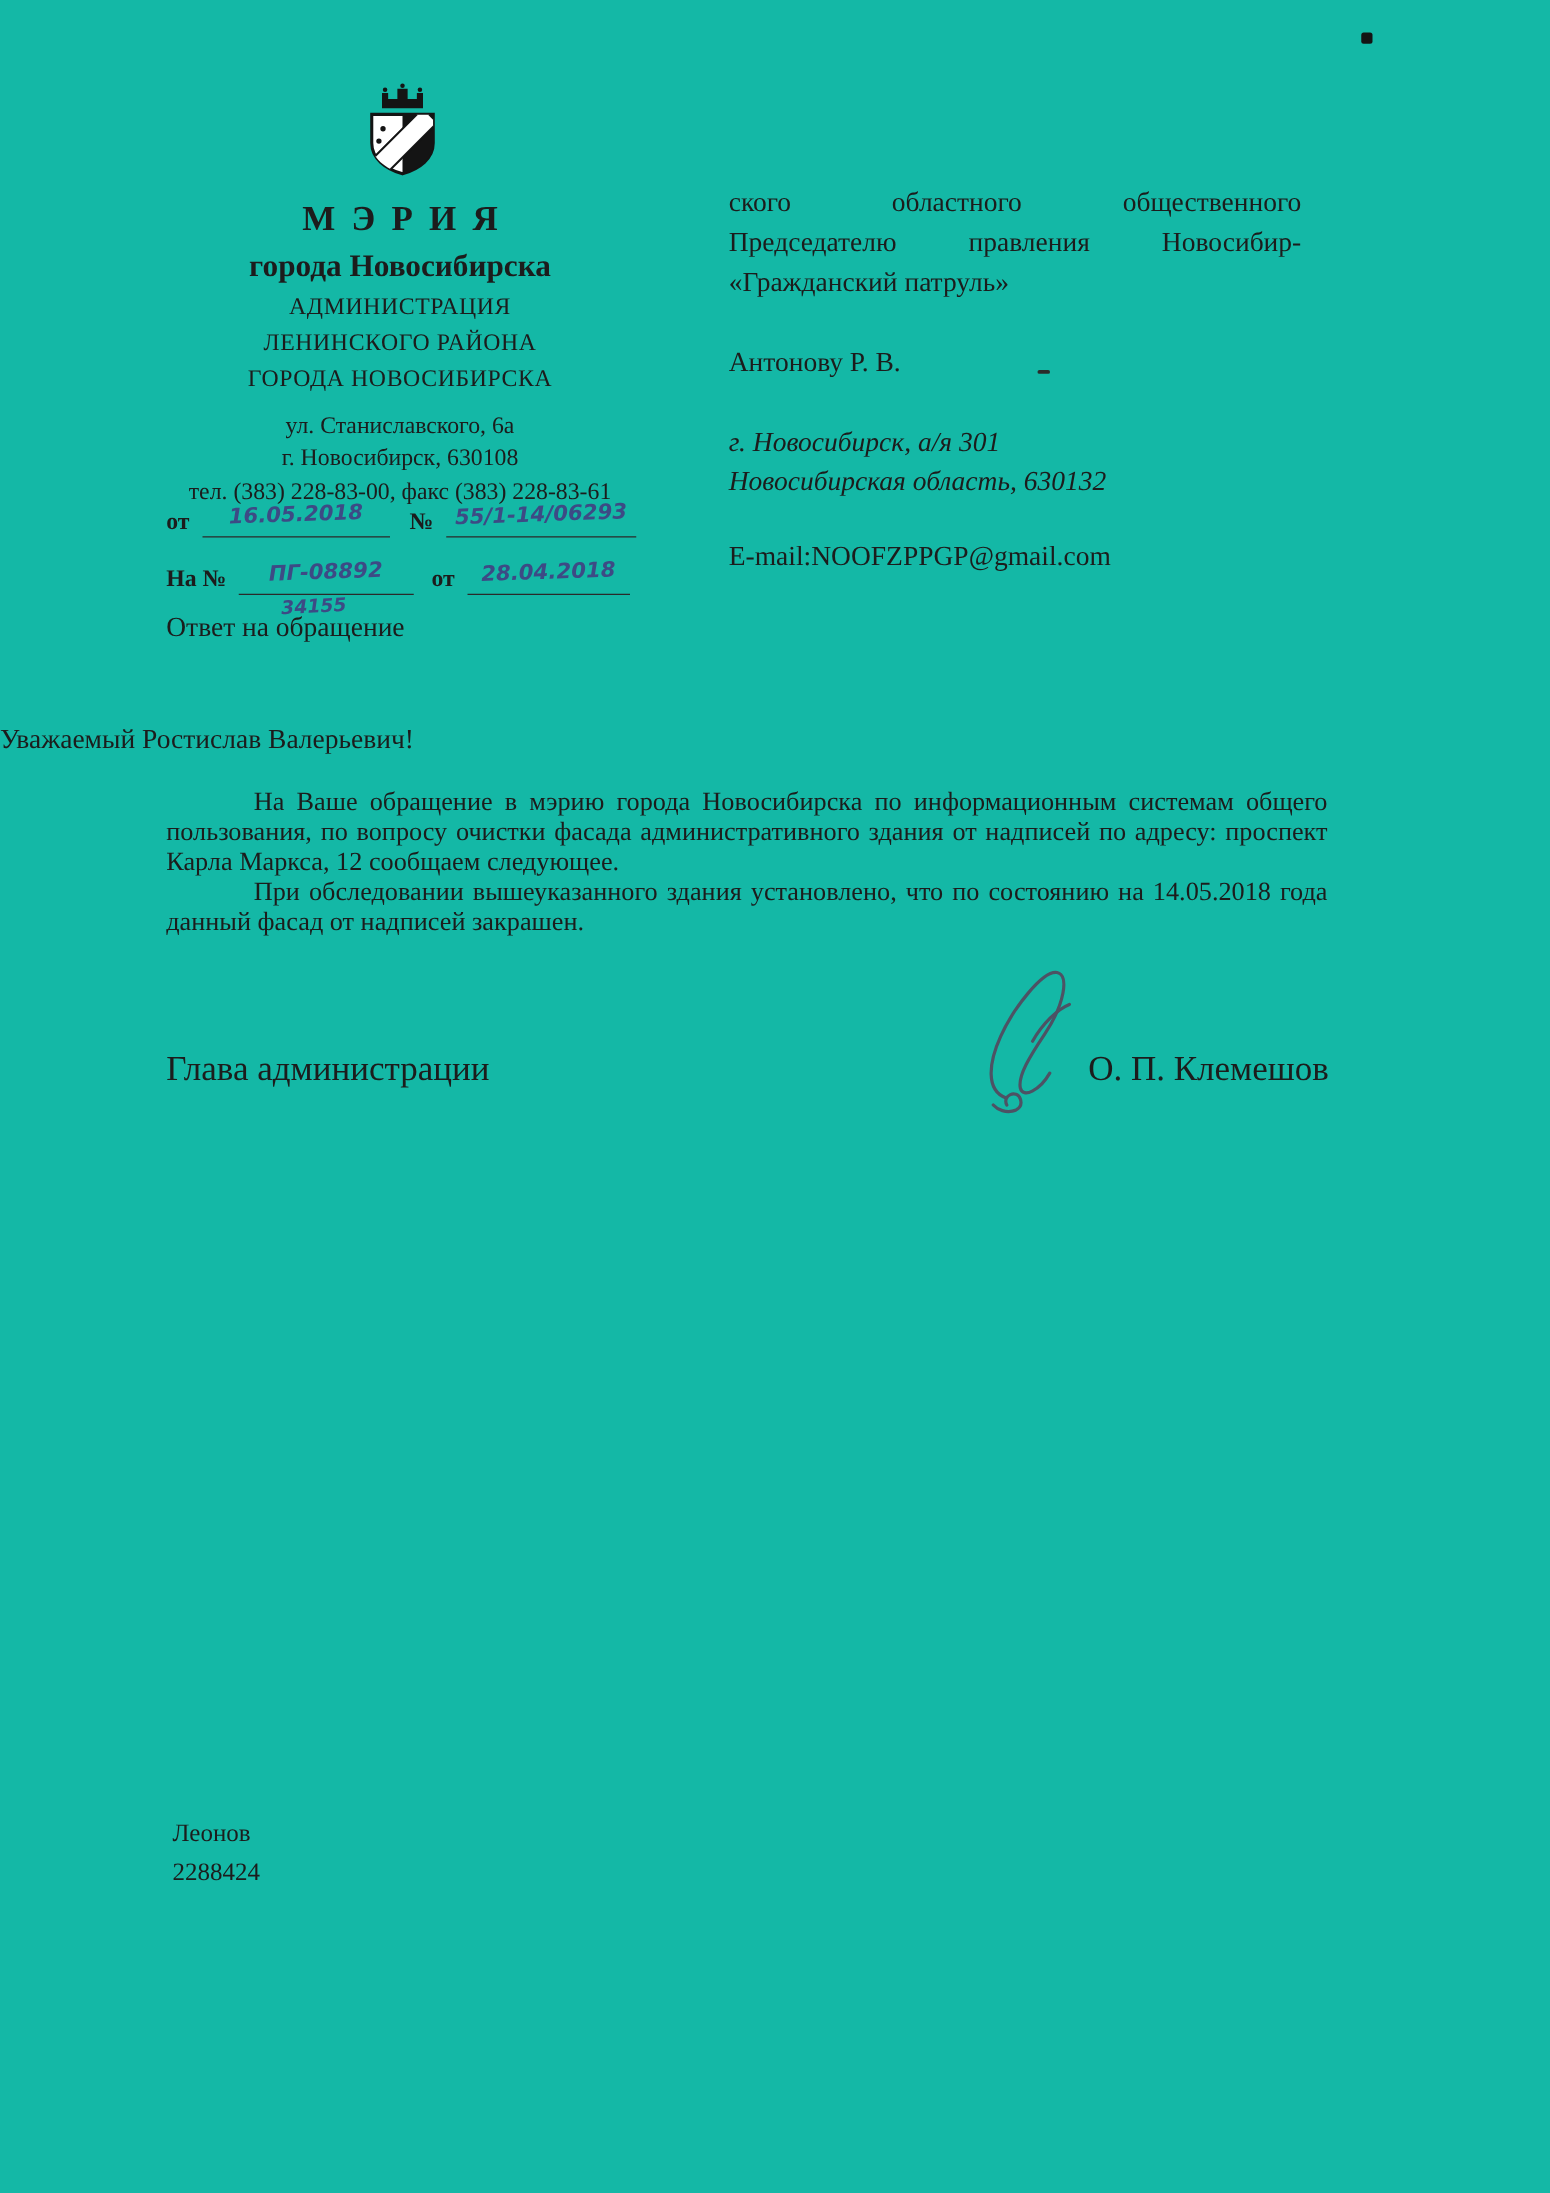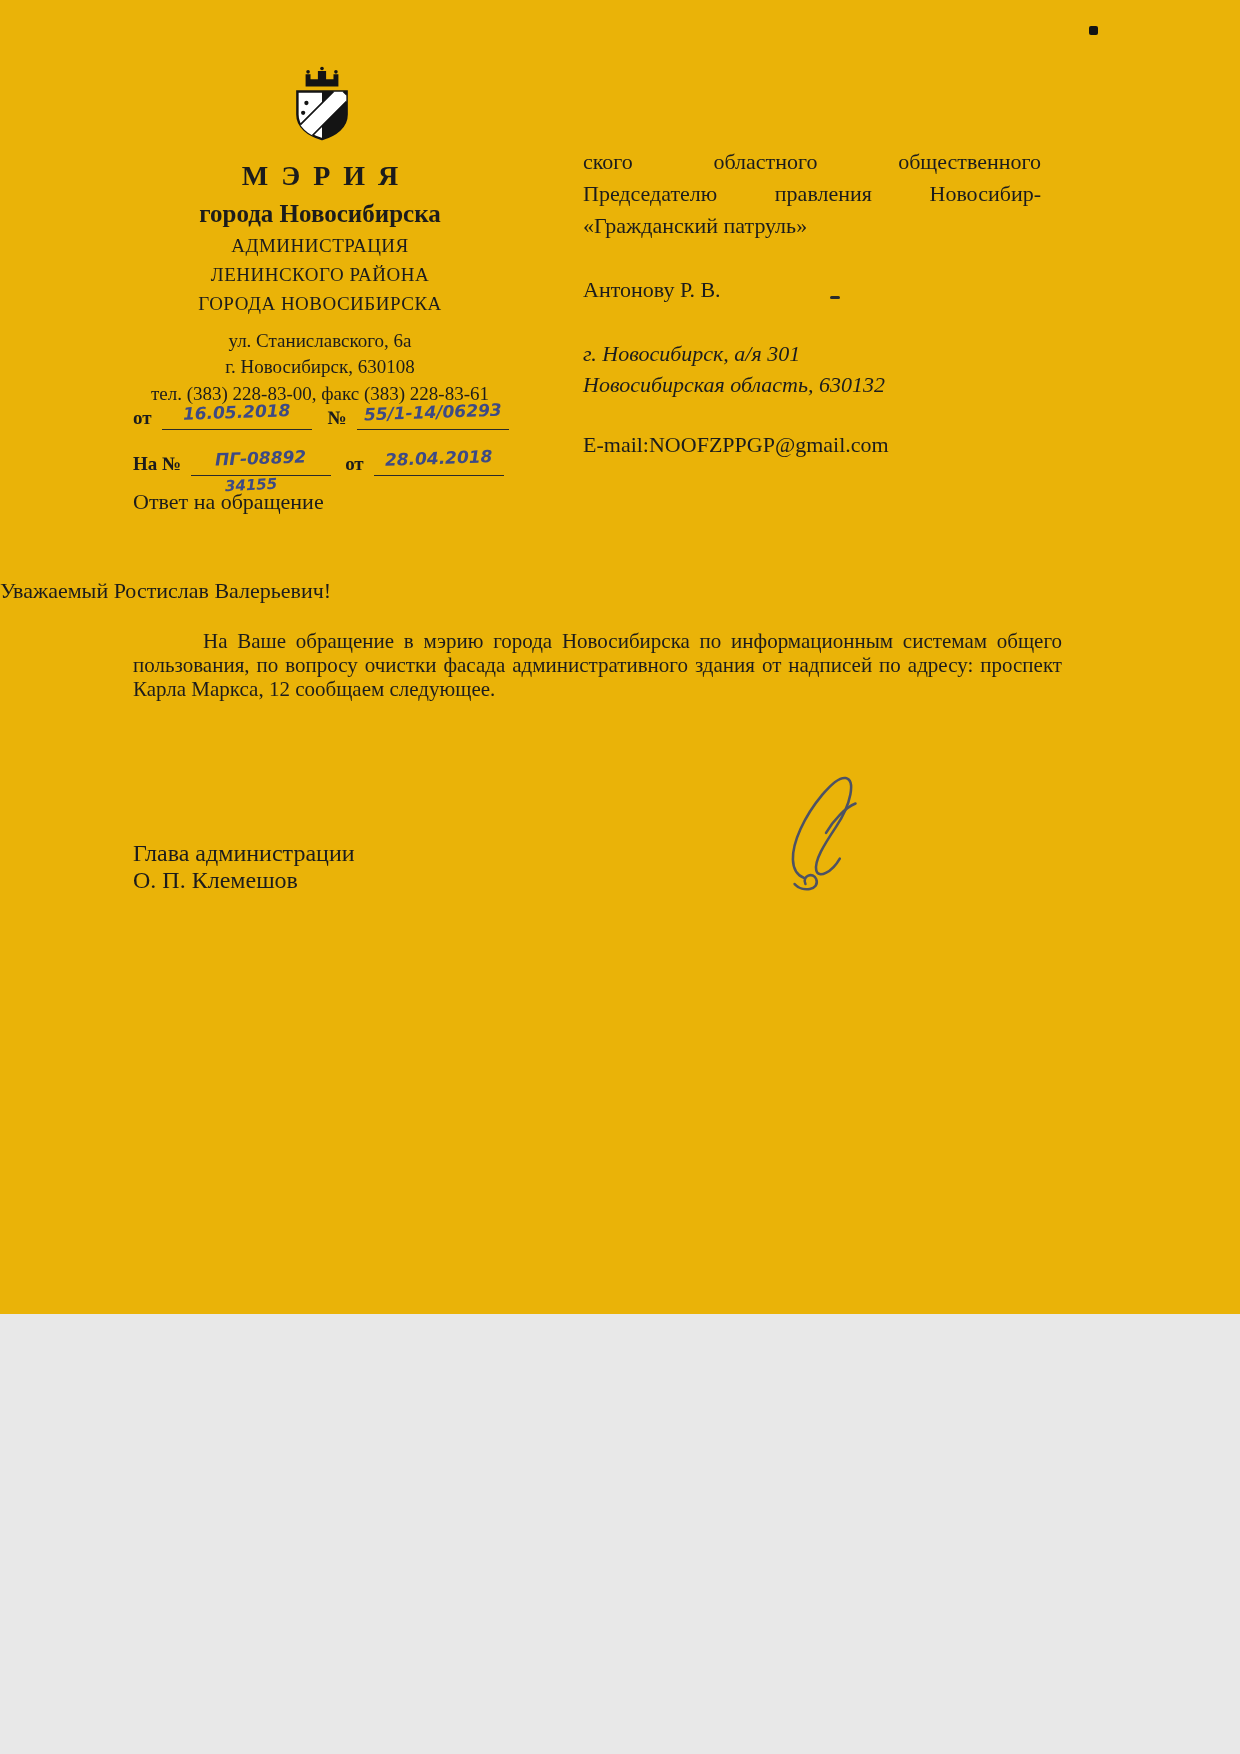--- a/index.html
+++ b/index.html
@@ -1,21 +1,21 @@
 <!DOCTYPE html>
 <html><head>
 <meta charset="utf-8">
 <style>
   html, body { margin: 0; padding: 0; background: #e8e8e8; }
   .page {
     position: relative;
     width: 1240px;
-    height: 1314px;
+    height: 1754px;
     margin: 0 auto;
-    background: #eab308;
+    background: #14b8a6;
     font-family: "Liberation Serif", serif;
     color: #1c1c1c;
     overflow: hidden;
   }
 
   
   .artifact-dot {
     position: absolute; left. : 0;
     left: 1089px; top: 26px; width: 9px; height: 9px;
     background: #141414; border-radius: 2px;
@@ -79,22 +79,21 @@
 
   
   .salutation { position: absolute; left: 0; top: 578px; width: 1200px; font-size: 22px; }
   .body-text { position: absolute; left: 133px; top: 629px; width: 929px; font-size: 21px; line-height: 24px; text-align: justify; }
   .body-text p { margin: 0; text-indent: 70px; }
 
   
   .signature-row {
     position: absolute; left: 133px; top: 840px; width: 930px;
     display: flex; justify-content: space-between; align-items: baseline;
-    font-size: 24px;
-    flex-direction: column;
+    font-size: 28px;
   }
   .signature-scribble { position: absolute; left: 775px; top: 768px; width: 108px; height: 128px; }
 
   
   .footer { position: absolute; left: 138px; top: 1452px; font-size: 20px; line-height: 31px; }
 </style>
 </head>
 <body>
 
 <div class="page">
@@ -167,20 +166,21 @@
       <div>г. Новосибирск, а/я 301</div>
       <div>Новосибирская область, 630132</div>
     </div>
     <div class="recipient-email">E-mail:NOOFZPPGP@gmail.com</div>
   </div>
 
   <div class="salutation">Уважаемый Ростислав Валерьевич!</div>
 
   <div class="body-text">
     <p>На Ваше обращение в мэрию города Новосибирска по информационным системам общего пользования, по вопросу очистки фасада административного здания от надписей  по адресу: проспект Карла Маркса, 12 сообщаем следующее.</p>
+    <p>При обследовании вышеуказанного здания установлено, что по состоянию на 14.05.2018 года данный фасад от надписей закрашен.</p>
   </div>
 
   <svg class="signature-scribble" viewBox="0 0 110 130" aria-hidden="true">
     <g fill="none" stroke="#4d5264" stroke-width="2.6" stroke-linecap="round">
       <path d="M30 112 C 14 106 16 84 26 62 C 36 40 60 8 72 10 C 82 12 78 36 62 60 C 50 78 40 94 42 104 C 44 113 58 106 66 92"></path>
       <path d="M20 118 C 28 127 46 124 42 113 C 39 105 27 110 31 118"></path>
       <path d="M52 66 C 60 52 72 40 82 36"></path>
     </g>
   </svg>
 

